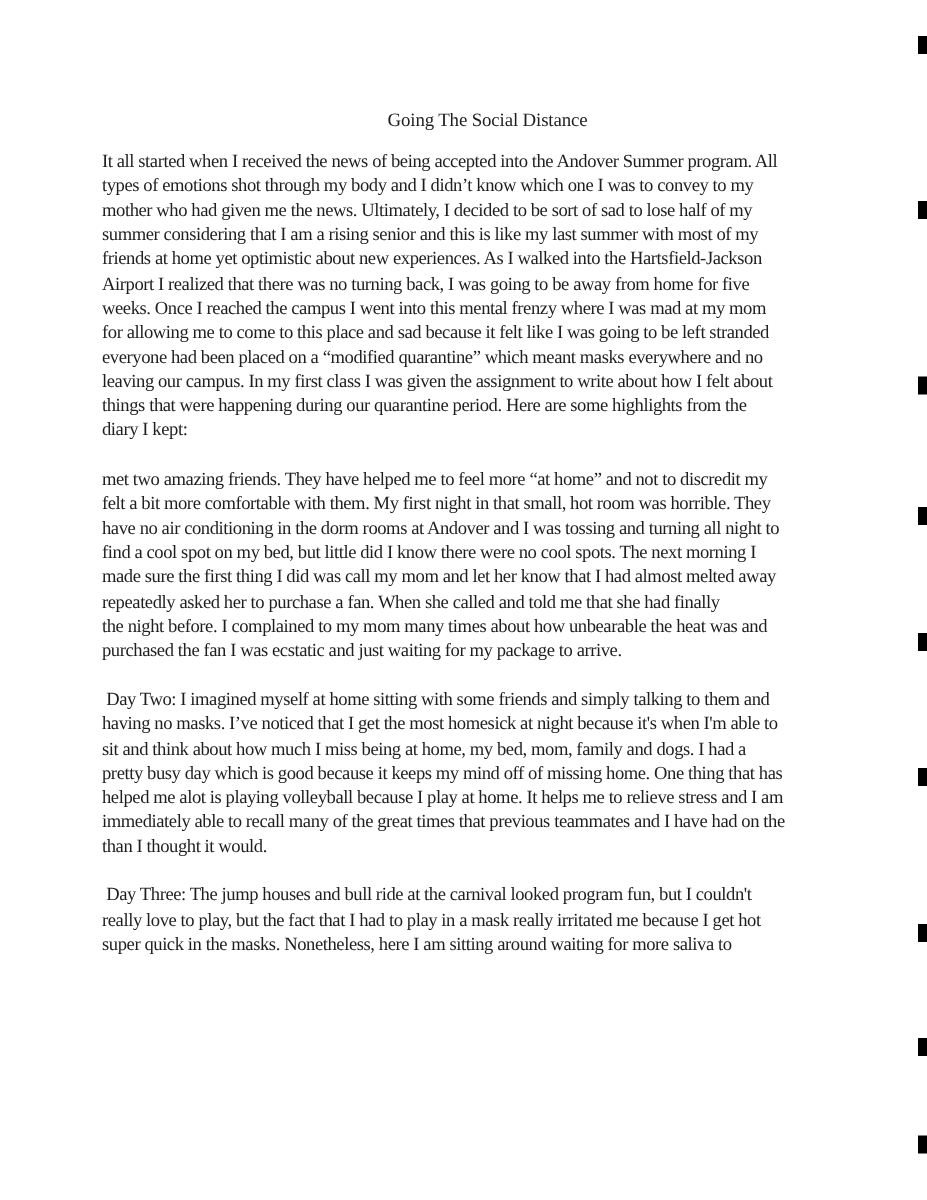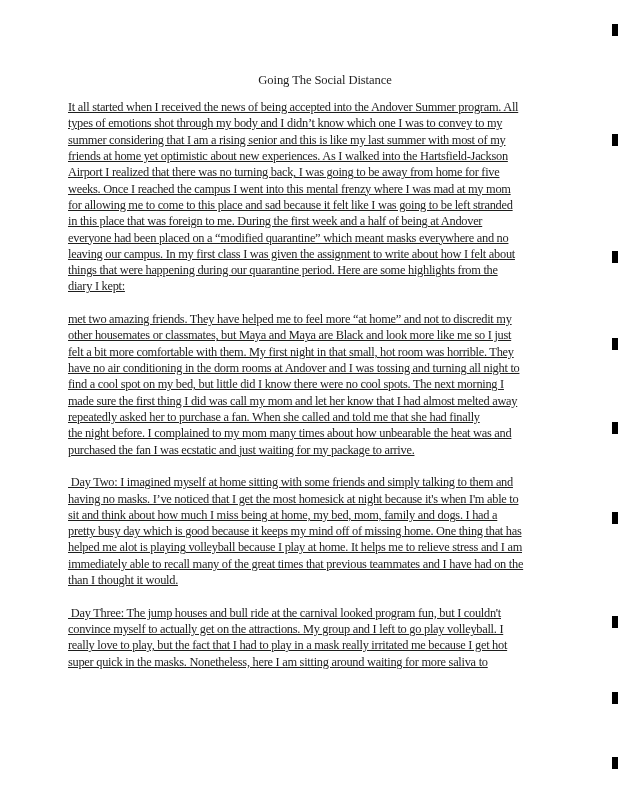--- a/index.html
+++ b/index.html
@@ -32,21 +32,20 @@
     left: 68px;
     top: 99px;
     width: 494px;
   }
   .text-line {
     white-space: pre;
     font-size: 12.4px;
     line-height: 16.32px;
     height: 16.32px;
     letter-spacing: -0.28px;
-    text-decoration: underline;
   }
   .para-gap {
     height: 16.32px;
   }
   .edge-mark {
     position: absolute;
     right: 0;
     width: 6px;
     height: 12px;
     background: #000000;
@@ -54,51 +53,49 @@
 </style>
 </head>
 <body>
 
 <div class="page">
   <div class="doc-title">Going The Social Distance</div>
 
   <div class="body-text" id="essay-body">
       <div class="text-line">It all started when I received the news of being accepted into the Andover Summer program. All</div>
       <div class="text-line">types of emotions shot through my body and I didn’t know which one I was to convey to my</div>
+      <div class="text-line">mother who had given me the news. Ultimately, I decided to be sort of sad to lose half of my</div>
       <div class="text-line">summer considering that I am a rising senior and this is like my last summer with most of my</div>
       <div class="text-line">friends at home yet optimistic about new experiences. As I walked into the Hartsfield-Jackson</div>
       <div class="text-line">Airport I realized that there was no turning back, I was going to be away from home for five</div>
       <div class="text-line">weeks. Once I reached the campus I went into this mental frenzy where I was mad at my mom</div>
       <div class="text-line">for allowing me to come to this place and sad because it felt like I was going to be left stranded</div>
-      <div class="text-line">in this place that was foreign to me. During the first week and a half of being at Andover</div>
       <div class="text-line">everyone had been placed on a “modified quarantine” which meant masks everywhere and no</div>
       <div class="text-line">leaving our campus. In my first class I was given the assignment to write about how I felt about</div>
       <div class="text-line">things that were happening during our quarantine period. Here are some highlights from the</div>
       <div class="text-line">diary I kept:</div>
       <div class="para-gap"></div>
       <div class="text-line">met two amazing friends. They have helped me to feel more “at home” and not to discredit my</div>
-      <div class="text-line">other housemates or classmates, but Maya and Maya are Black and look more like me so I just</div>
       <div class="text-line">felt a bit more comfortable with them. My first night in that small, hot room was horrible. They</div>
       <div class="text-line">have no air conditioning in the dorm rooms at Andover and I was tossing and turning all night to</div>
       <div class="text-line">find a cool spot on my bed, but little did I know there were no cool spots. The next morning I</div>
       <div class="text-line">made sure the first thing I did was call my mom and let her know that I had almost melted away</div>
       <div class="text-line">repeatedly asked her to purchase a fan. When she called and told me that she had finally</div>
       <div class="text-line">the night before. I complained to my mom many times about how unbearable the heat was and</div>
       <div class="text-line">purchased the fan I was ecstatic and just waiting for my package to arrive.</div>
       <div class="para-gap"></div>
       <div class="text-line"> Day Two: I imagined myself at home sitting with some friends and simply talking to them and</div>
       <div class="text-line">having no masks. I’ve noticed that I get the most homesick at night because it's when I'm able to</div>
       <div class="text-line">sit and think about how much I miss being at home, my bed, mom, family and dogs. I had a</div>
       <div class="text-line">pretty busy day which is good because it keeps my mind off of missing home. One thing that has</div>
       <div class="text-line">helped me alot is playing volleyball because I play at home. It helps me to relieve stress and I am</div>
       <div class="text-line">immediately able to recall many of the great times that previous teammates and I have had on the</div>
       <div class="text-line">than I thought it would.</div>
       <div class="para-gap"></div>
       <div class="text-line"> Day Three: The jump houses and bull ride at the carnival looked program fun, but I couldn't</div>
-      <div class="text-line">convince myself to actually get on the attractions. My group and I left to go play volleyball. I</div>
       <div class="text-line">really love to play, but the fact that I had to play in a mask really irritated me because I get hot</div>
       <div class="text-line">super quick in the masks. Nonetheless, here I am sitting around waiting for more saliva to</div>
     </div>
 
   <div id="edge-marks">
       <div class="edge-mark" style="top: 24px; background: rgb(0, 0, 0);"></div>
       <div class="edge-mark" style="top: 134px; background: rgb(0, 0, 0);"></div>
       <div class="edge-mark" style="top: 251px; background: rgb(0, 0, 0);"></div>
       <div class="edge-mark" style="top: 338px; background: rgb(0, 0, 0);"></div>
       <div class="edge-mark" style="top: 422px; background: rgb(0, 0, 0);"></div>

